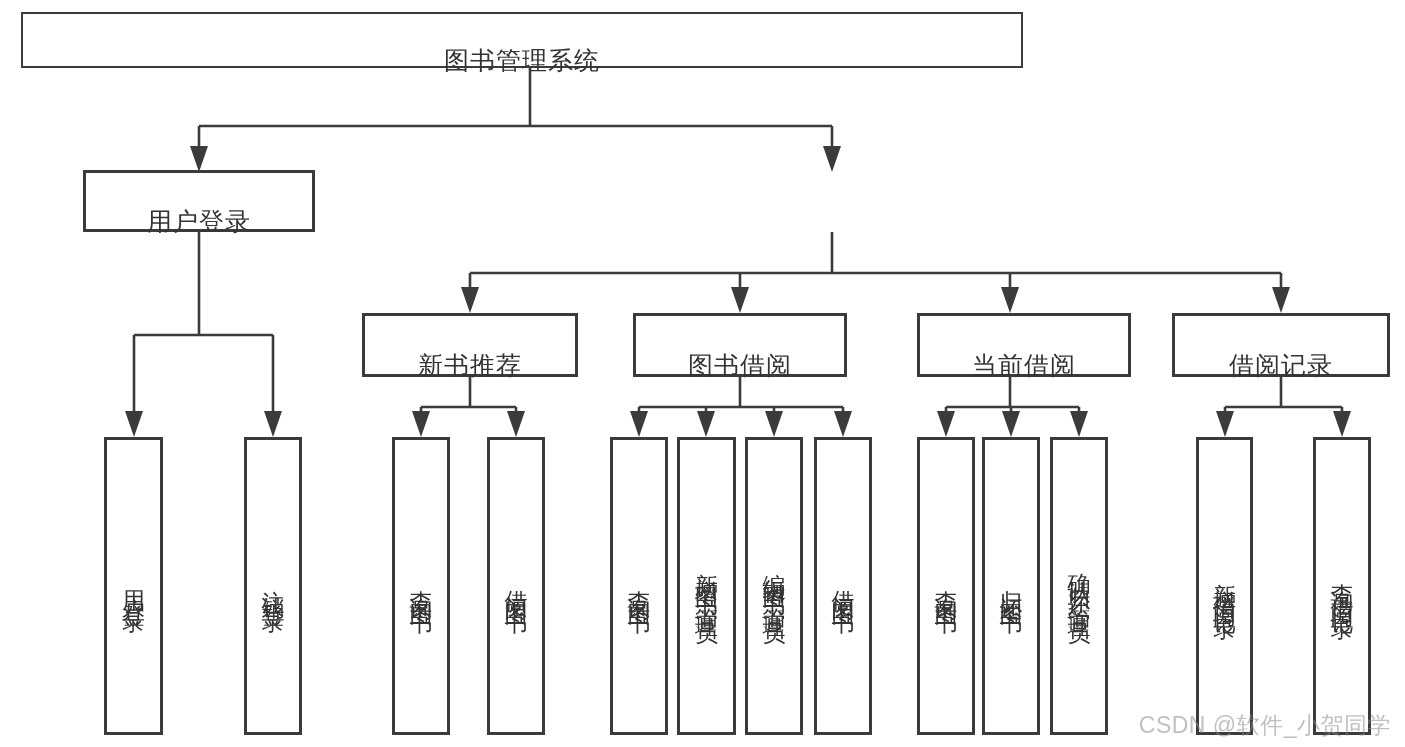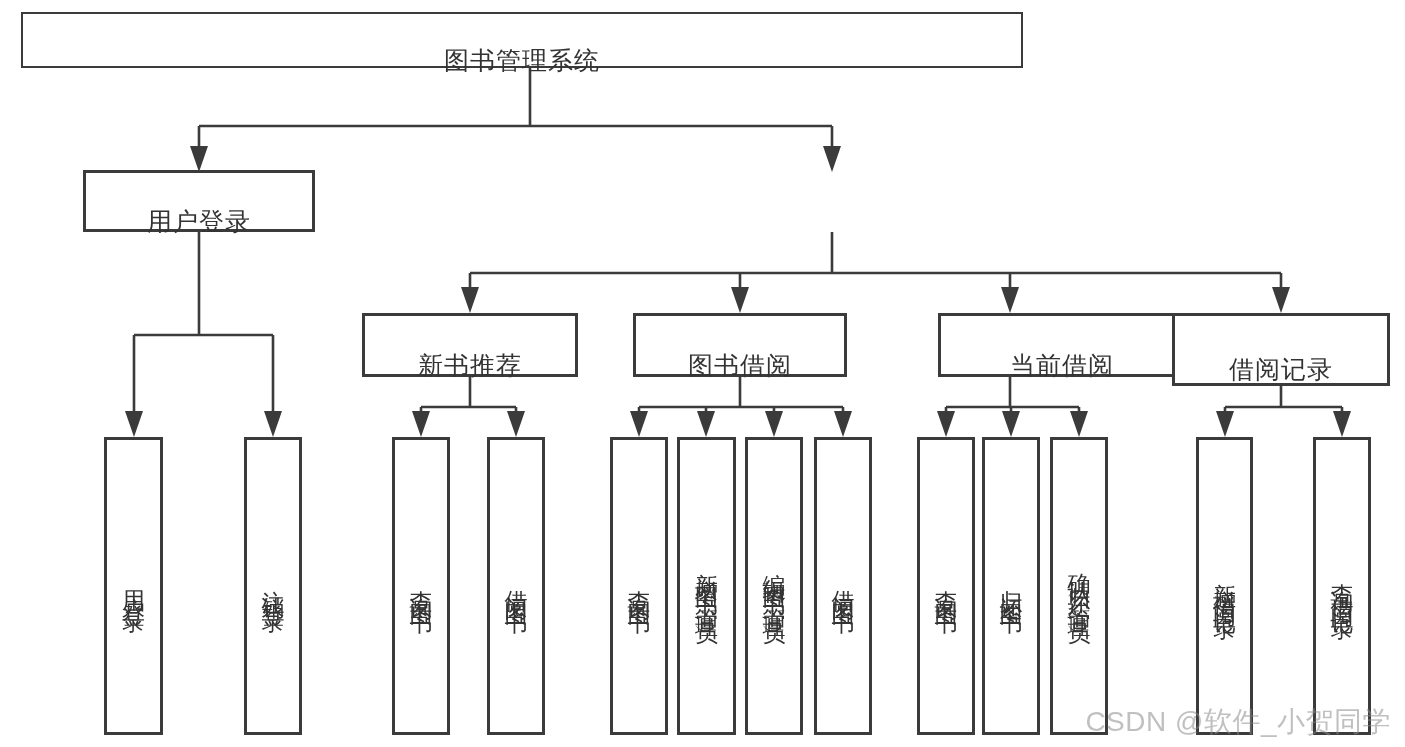--- a/index.html
+++ b/index.html
@@ -37,21 +37,21 @@
   .vlabel{
     font-size:23px;
     letter-spacing:7px;
     line-height:1;
     color:#333;
   }
   #watermark{
     position:absolute;
     right:14px;
     bottom:6px;
-    font-size:28px;
+    font-size:23px;
     letter-spacing:0.5px;
     color:rgba(140,140,140,0.55);
     z-index:3;
     white-space:nowrap;
   }
 </style>
 </head>
 <body>
 
 <div id="stage">
@@ -103,24 +103,24 @@
   <div class="node" style="left:83px;top:170px;width:232px;height:62px">
     <span class="hlabel">用户登录</span>
   </div>
 
   <div class="node" style="left:633px;top:313px;width:214px;height:64px">
     <span class="hlabel">图书借阅</span>
   </div>
   <div class="node" style="left:362px;top:313px;width:216px;height:64px">
     <span class="hlabel">新书推荐</span>
   </div>
-  <div class="node" style="left:938px;top:313px;width:248px;height:64px">
+  <div class="node" style="left:917px;top:313px;width:214px;height:64px">
     <span class="hlabel">当前借阅</span>
   </div>
-  <div class="node" style="left:1172px;top:313px;width:218px;height:73px">
+  <div class="node" style="left:1172px;top:313px;width:218px;height:64px">
     <span class="hlabel">借阅记录</span>
   </div>
 
   <div class="node leaf" style="left:104px;top:437px;width:59px;height:298px">
     <span class="vlabel">用户登录</span>
   </div>
   <div class="node leaf" style="left:244px;top:437px;width:58px;height:298px">
     <span class="vlabel">注销登录</span>
   </div>
 

